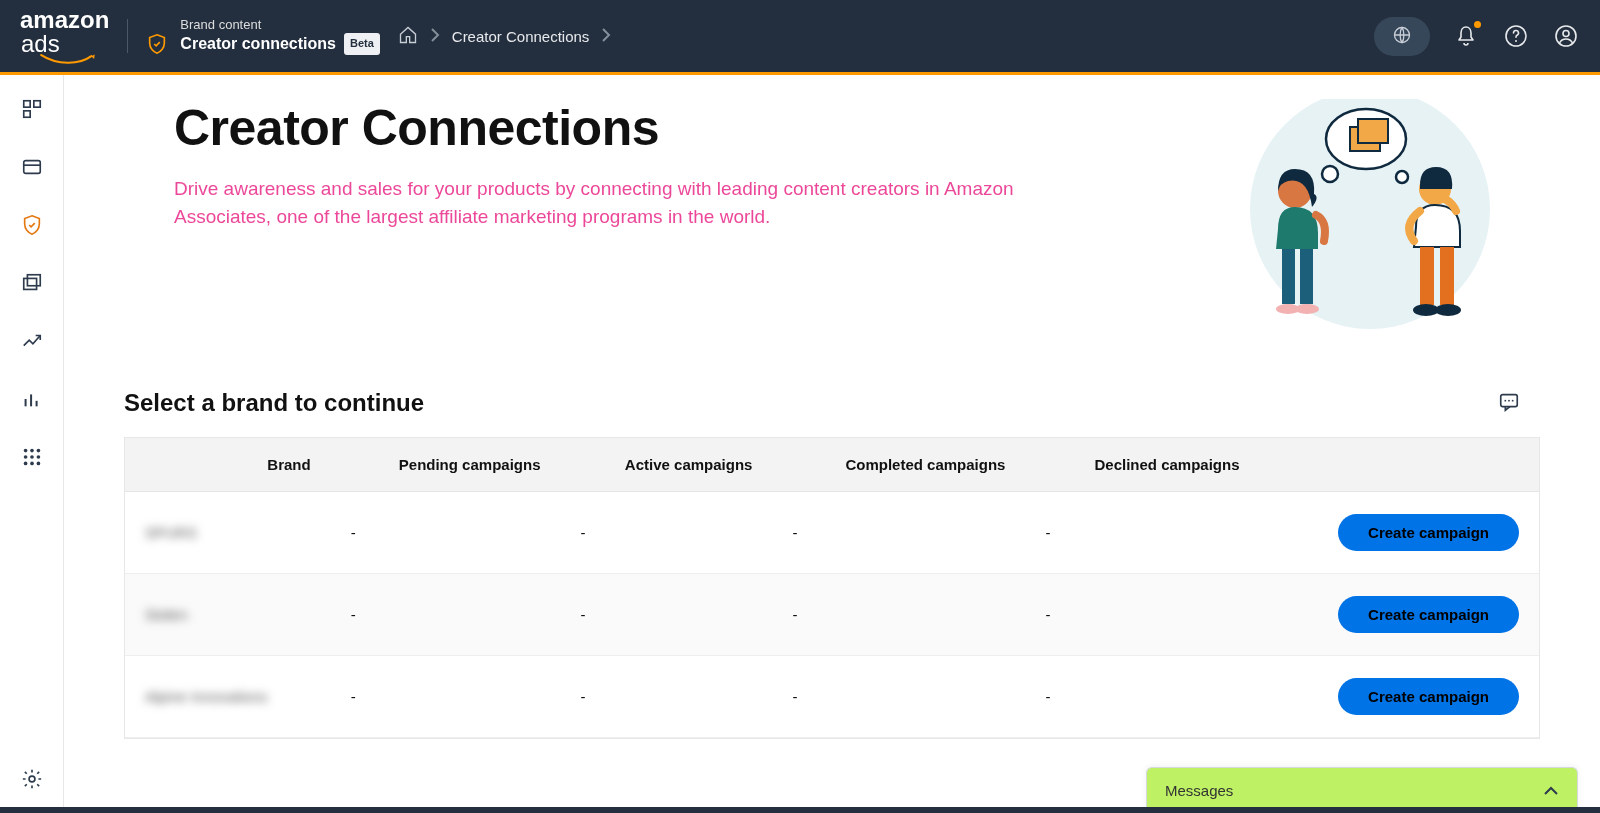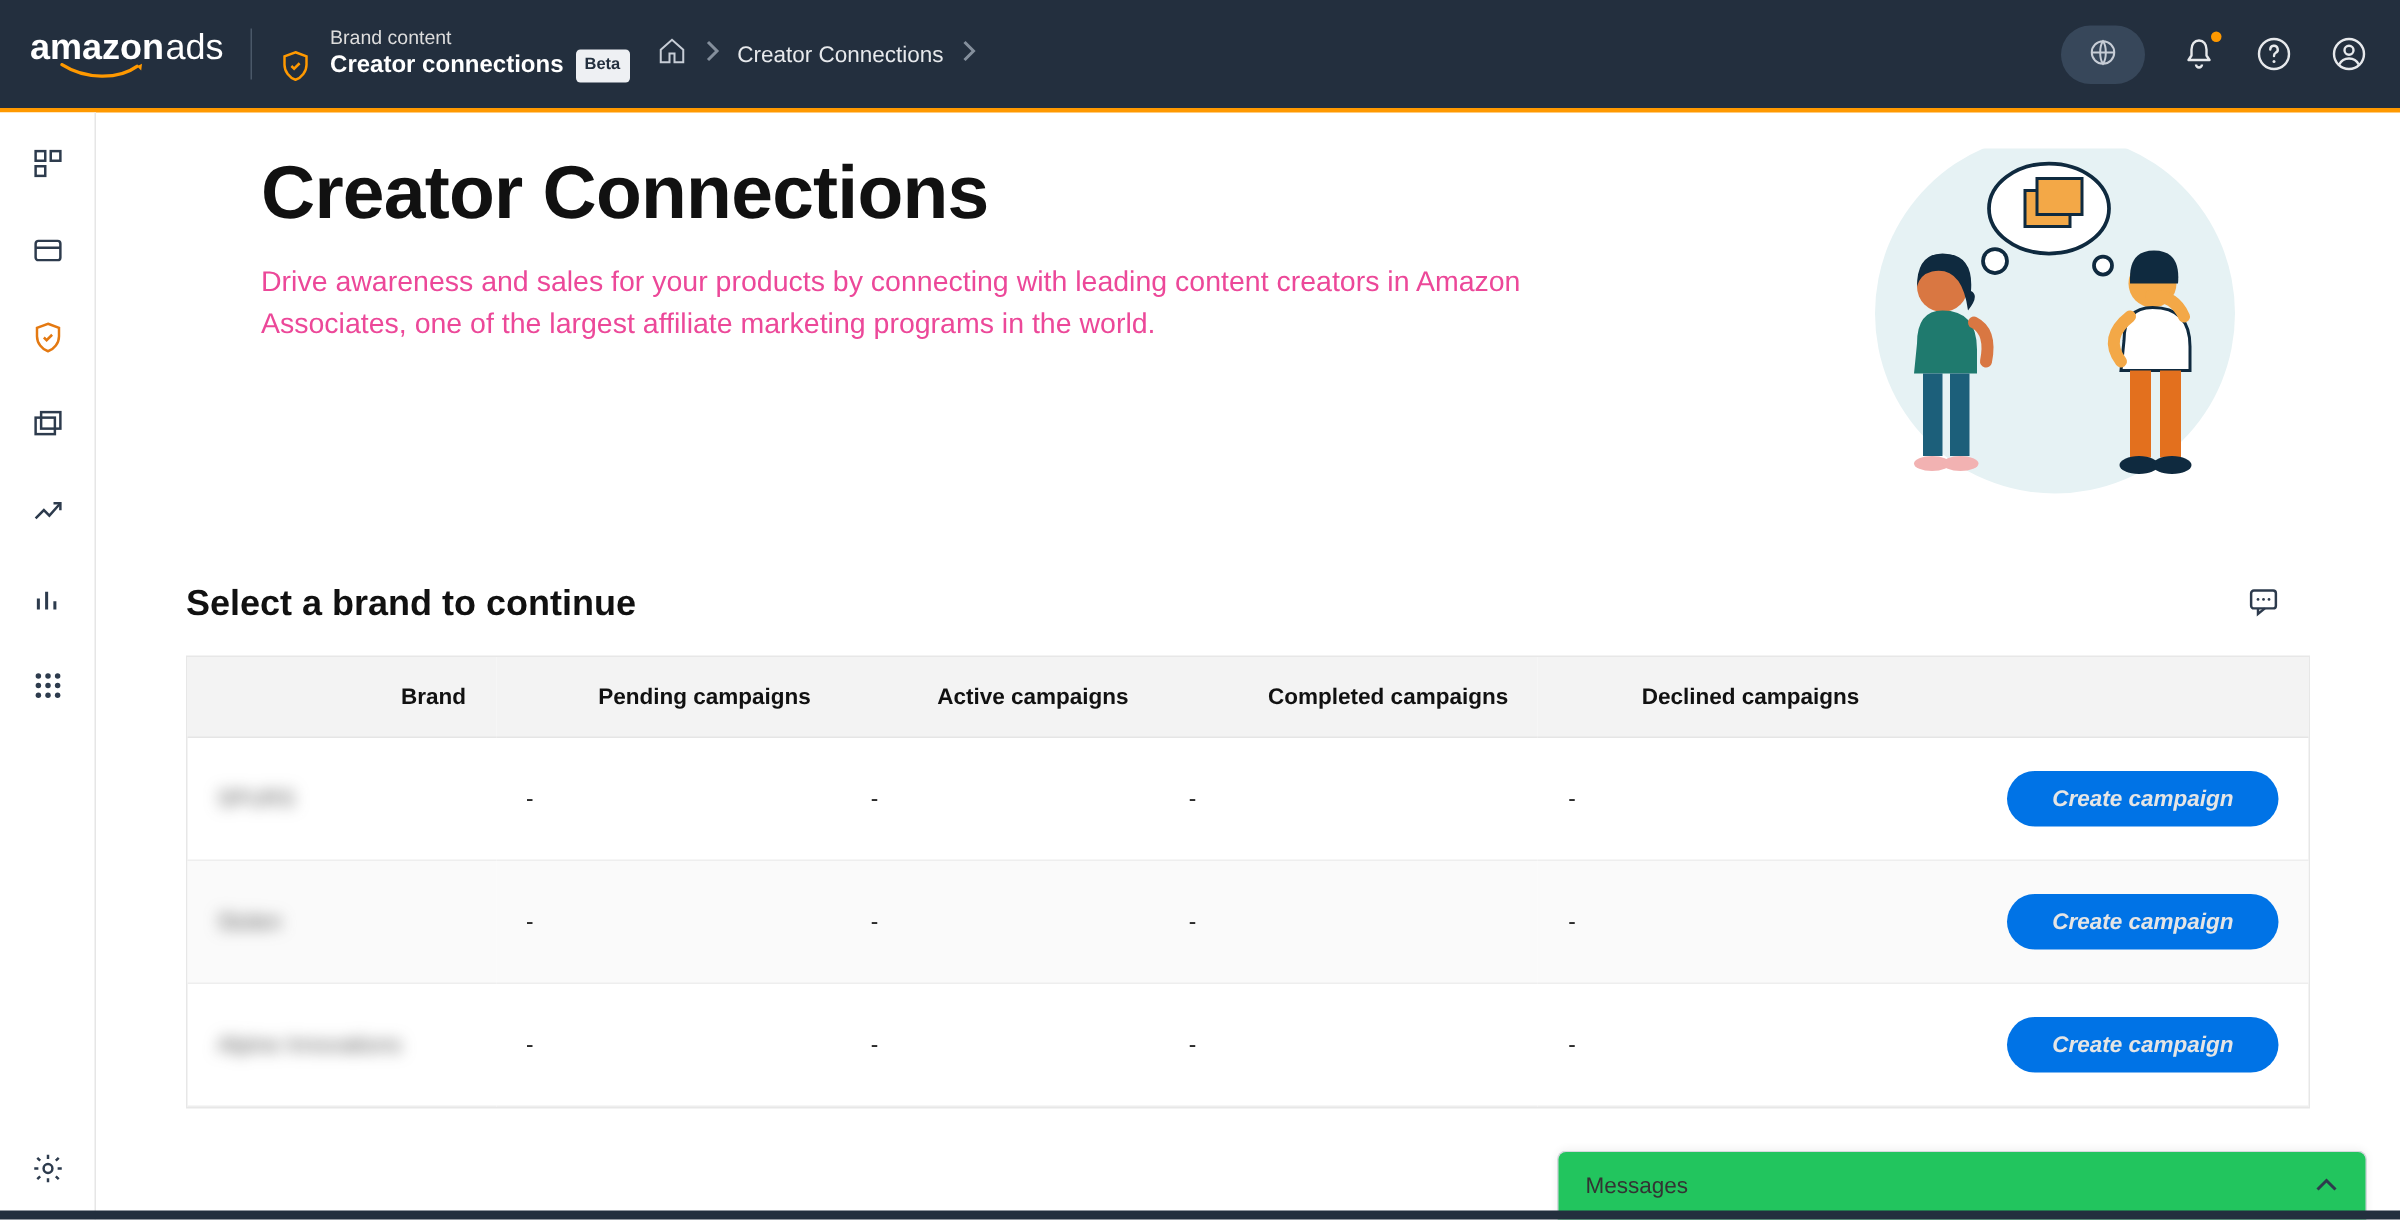--- a/index.html
+++ b/index.html
@@ -1,20 +1,20 @@
 <!DOCTYPE html>
 <html><head>
 <meta charset="utf-8">
 <style>
   * { box-sizing: border-box; margin: 0; padding: 0; }
   html, body { width: 1600px; height: 813px; font-family: "Amazon Ember", Arial, Helvetica, sans-serif; color:#111; background:#fff; overflow:hidden; }
   
   .topbar { position:relative; width:100%; height:72px; background:#232f3e; display:flex; align-items:center; color:#fff; padding:0 20px; }
   .topbar::after { content:""; position:absolute; left:0; right:0; bottom:-3px; height:3px; background:#ff9900; }
-  .logo-text { font-size:24px; font-weight:700; display:flex; align-items:flex-start; line-height:1; }
+  .logo-text { font-size:24px; font-weight:700; display:flex; align-items:flex-start; line-height:1;flex-direction:column; }
   .logo-text .bold { font-weight:800; }
   .logo-text .thin { font-weight:300; margin-left:1px; }
   .logo-smile { width:60px; height:10px; margin-top:-2px; margin-left:18px; }
   .logo-wrap { display:flex; flex-direction:column; }
   .vrule { width:1px; height:34px; background:#4a5868; margin:0 18px; }
   .shield-ico { display:inline-flex; }
   .brandblock { display:flex; align-items:flex-end; gap:12px; }
   .brandtxt { display:flex; flex-direction:column; line-height:1.25; }
   .brandtxt-sup { font-size:13px; color:#ddd; }
   .brandtxt-main { font-size:16px; font-weight:700; color:#fff; display:flex; align-items:center; gap:8px; }
@@ -38,25 +38,25 @@
   .hero-illus { margin-left:auto; width:320px; height:240px; }
   .section-hdr { display:flex; align-items:flex-end; padding:40px 80px 20px 60px; }
   .section-hdr h2 { font-size:24px; font-weight:800; }
   .chat-ico { margin-left:auto; cursor:pointer; }
   
   .table-wrap { margin:0 60px 30px 60px; border:1px solid #e7e7e7; }
   table { width:100%; border-collapse:collapse; font-size:15px; }
   thead th { background:#f3f3f3; text-align:right; font-weight:700; padding:18px 20px; color:#111; border-bottom:1px solid #e5e5e5; }
   tbody td { padding:22px 20px; border-bottom:1px solid #eee; vertical-align:middle; }
   tbody tr:nth-child(even) td { background:#fafafa; }
-  .create-btn { background:#0073e6; color:#e5e5e5; border:none; border-radius:22px; padding:10px 30px; font-size:15px; font-weight:600; cursor:pointer; float:right;font-style:italic; }
+  .create-btn { background:#0073e6; color:#000000; border:none; border-radius:22px; padding:10px 30px; font-size:15px; font-weight:600; cursor:pointer; float:right; }
   .create-cell { text-align:right; }
   .blurred { filter: blur(5px); color:#555; display:inline-block; }
   
-  .msgtray { position:absolute; right:22px; bottom:0; width:540px; height:46px; background:#22c55e; border:1px solid #d5d9de; border-bottom:none; border-top-left-radius:6px; border-top-right-radius:6px; box-shadow:0 -1px 6px rgba(0,0,0,.06); display:flex; align-items:center; padding:0 18px; cursor:pointer; z-index:5; }
+  .msgtray { position:absolute; right:22px; bottom:0; width:432px; height:46px; background:#bef264; border:1px solid #d5d9de; border-bottom:none; border-top-left-radius:6px; border-top-right-radius:6px; box-shadow:0 -1px 6px rgba(0,0,0,.06); display:flex; align-items:center; padding:0 18px; cursor:pointer; z-index:5; }
   .msgtray span { font-size:15px; color:#333; }
   .msgtray .caret { margin-left:auto; }
   
   .btm { position:absolute; left:0; right:0; bottom:0; height:6px; background:#232f3e; z-index:6; }
   .acct-blur { filter: blur(3px); color:#cfd8e3; font-size:13px; }
 </style>
 </head>
 <body>
 
 <div class="topbar">

